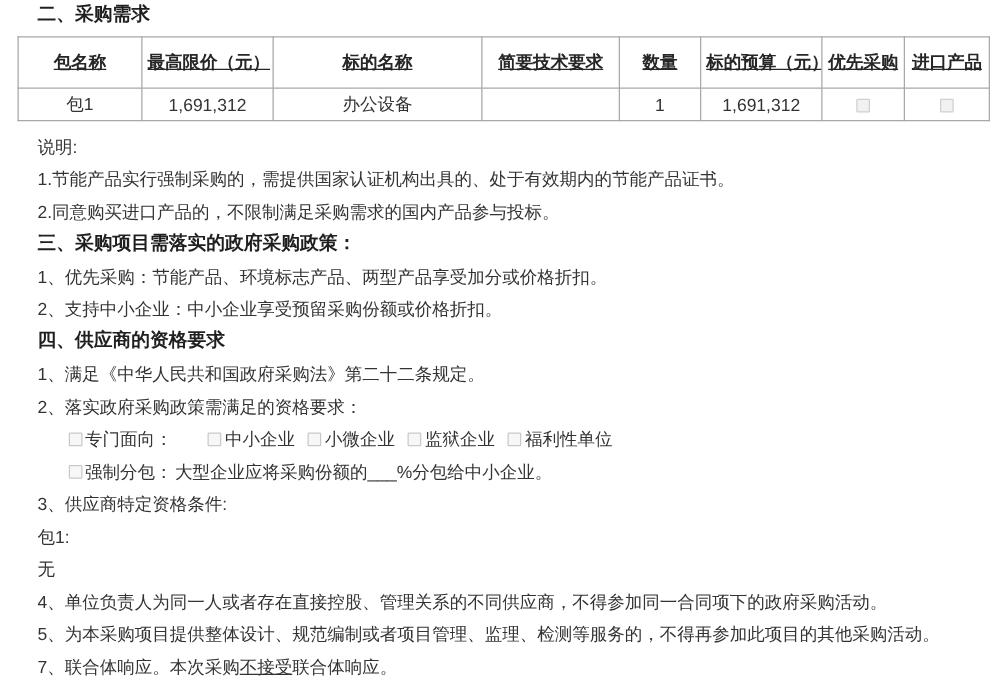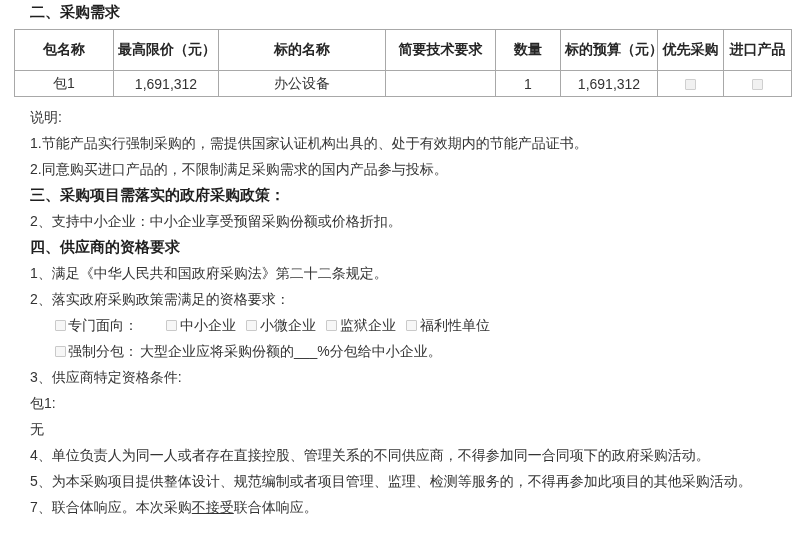--- a/index.html
+++ b/index.html
@@ -26,21 +26,21 @@
     font-size: 14px;
     color: #333333;
   }
   table.proc-table th, table.proc-table td {
     border: 1px solid #a8a8a8;
     text-align: center;
     overflow: hidden;
     white-space: nowrap;
     padding: 0 4px;
   }
-  table.proc-table th { height: 41px; font-weight: bold; color: #262626; }
+  table.proc-table th { height: 41px; font-weight: bold; color: #262626; text-decoration: underline; }
   table.proc-table td { height: 26px; }
   td.align-right { text-align: right; padding-right: 12px; }
   td.align-left  { text-align: left;  padding-left: 8px; }
 
   .line {
     font-size: 14px; line-height: 16px;
     margin: 0 0 10px 30px;
     white-space: nowrap;
   }
   .line.bold-title { font-weight: bold; color: #1f1f1f; font-size: 15px; }
@@ -103,20 +103,21 @@
         <td><span class="cb cb-table"></span></td>
       </tr>
     </tbody>
   </table>
 
   <div class="line" style="margin-bottom:10px;">说明:</div>
   <div class="line">1.节能产品实行强制采购的，需提供国家认证机构出具的、处于有效期内的节能产品证书。</div>
   <div class="line">2.同意购买进口产品的，不限制满足采购需求的国内产品参与投标。</div>
 
   <div class="line bold-title">三、采购项目需落实的政府采购政策：</div>
+  <div class="line">1、优先采购：节能产品、环境标志产品、两型产品享受加分或价格折扣。</div>
   <div class="line">2、支持中小企业：中小企业享受预留采购份额或价格折扣。</div>
 
   <div class="line bold-title">四、供应商的资格要求</div>
   <div class="line">1、满足《中华人民共和国政府采购法》第二十二条规定。</div>
   <div class="line">2、落实政府采购政策需满足的资格要求：</div>
 
   <div class="line indent">
     <span class="grp-label"><span class="cb"></span><span>专门面向：</span></span><span class="opt" style="margin-left:4px;"><span class="cb"></span><span>中小企业</span></span><span class="opt"><span class="cb"></span><span>小微企业</span></span><span class="opt"><span class="cb"></span><span>监狱企业</span></span><span class="opt"><span class="cb"></span><span>福利性单位</span></span>
   </div>
 

